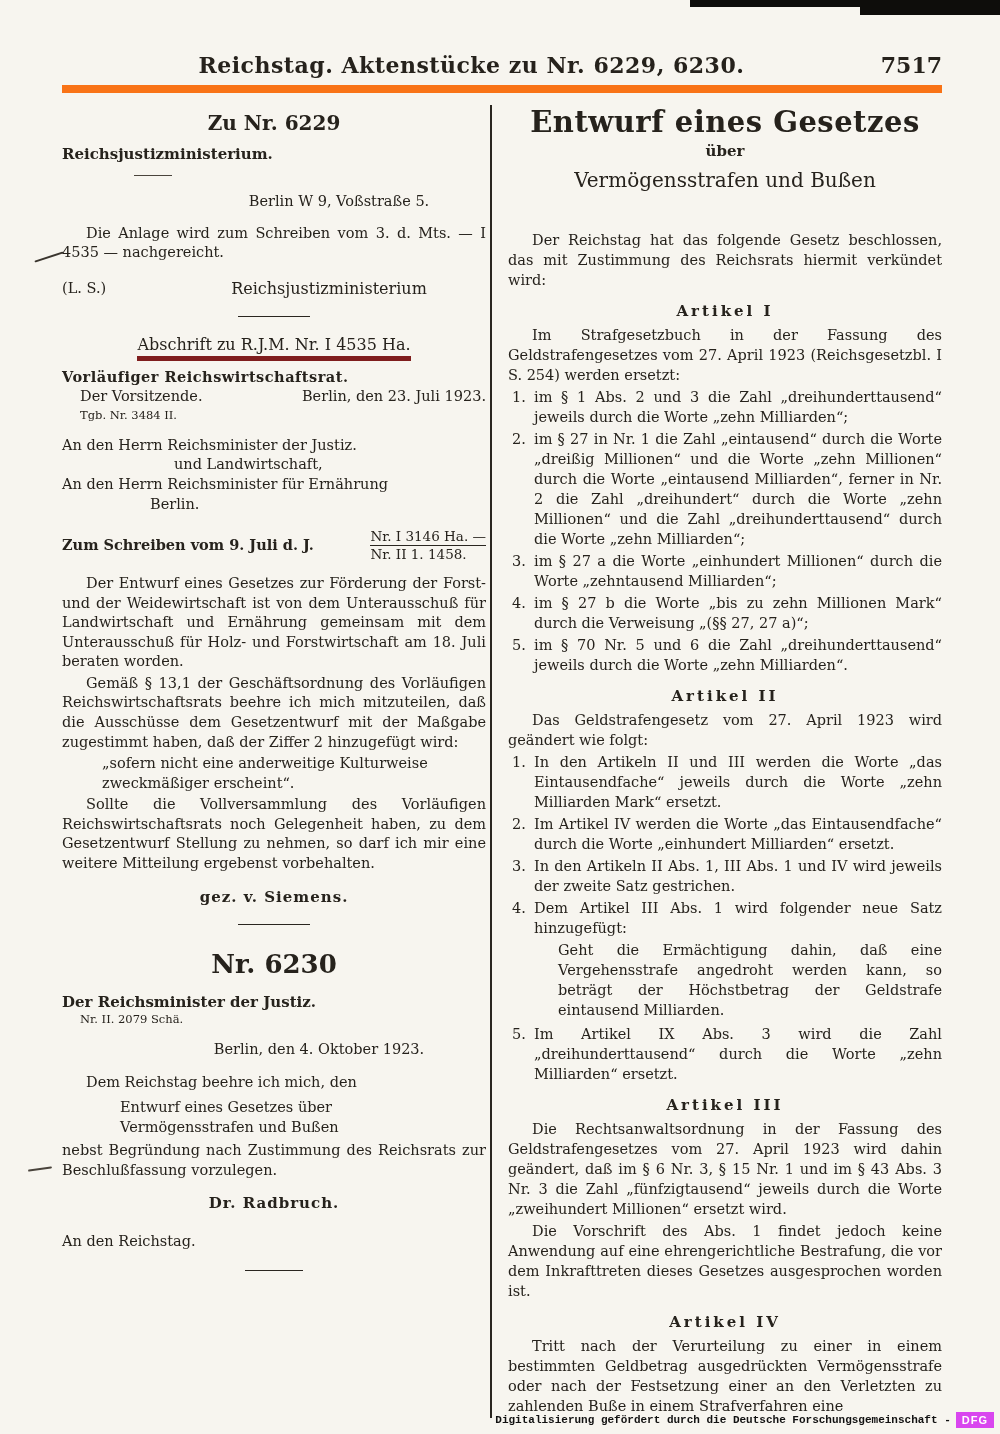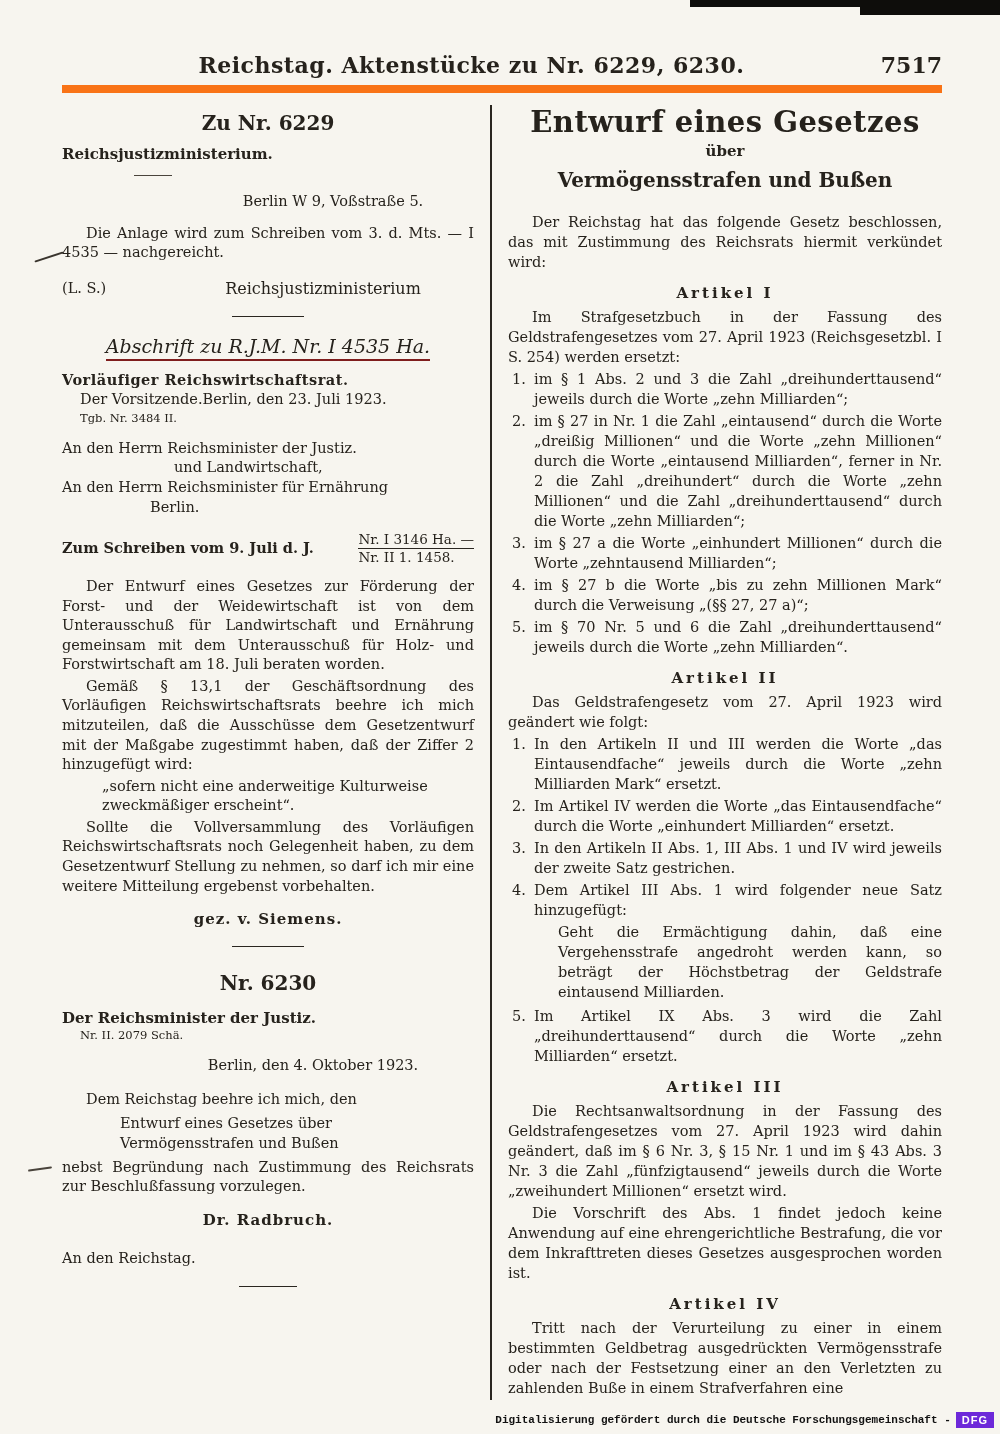--- a/index.html
+++ b/index.html
@@ -17,74 +17,74 @@
   .handwritten-mark { position:absolute; left:34px; top:256px; width:30px; height:2px; background:#3a352e; transform:rotate(-18deg); border-radius:2px; }
   .handwritten-mark2 { position:absolute; left:28px; top:1168px; width:24px; height:2px; background:#4a443c; transform:rotate(-8deg); border-radius:2px; }
 
   .page { position:absolute; inset:0; padding:52px 58px 0 62px; }
 
   .header { display:flex; align-items:baseline; border-bottom:8px solid #f97316; padding-bottom:7px; }
   .header-title { flex:1; text-align:center; font-weight:bold; font-size:22px; letter-spacing:.5px; }
   .page-num { font-weight:bold; font-size:22px; }
 
   .columns { display:flex; margin-top:12px; align-items:stretch; }
-  .col-left  { width:428px; padding-right:16px; }
+  .col-left  { width:428px; padding-right:4px; }
   .divider   { width:2px; background:#2a2620; }
   .col-right { flex:1; padding-left:16px; }
 
   p, .line { font-size:14.5px; line-height:1.35; }
   .just { text-align:justify; }
   .ind  { text-indent:24px; }
   .bold { font-weight:bold; }
 
   
   .doc-heading { font-size:20px; font-weight:bold; text-align:center; margin:6px 0 10px; }
   .sender { font-size:15px; font-weight:bold; }
   .dash-rule { width:38px; height:1px; background:#4a443c; margin:12px 0 16px 72px; }
   .address { text-align:center; padding-left:130px; margin-bottom:12px; }
   .ls-row { display:flex; margin:16px 0 6px; }
   .ls-row .ls { width:110px; }
   .ls-row .ls-sig { flex:1; text-align:center; font-size:16px; }
   .center-rule { width:72px; height:1px; background:#2a2620; margin:18px auto; }
   .center-rule.short { width:58px; }
   .abschrift { text-align:center; margin:4px 0 14px; }
-  .abschrift span { border-bottom:2px solid #7f1d1d; padding-bottom:2px; font-size:19px;font-style:italic; }
+  .abschrift span { border-bottom:5px solid #7f1d1d; padding-bottom:2px; font-size:16px; }
   .org { font-weight:bold; font-size:14.5px; letter-spacing:.5px; }
-  .role-row { display:flex; padding-left:18px; margin-top:2px; }
+  .role-row { display:flex; justify-content:space-between; padding-left:18px; margin-top:2px; }
   .tgb { font-size:11.5px; margin:1px 0 14px 18px; }
   .recip { font-size:14.5px; line-height:1.35; }
   .recip-ind1 { margin-left:112px; }
   .recip-ind2 { margin-left:88px; }
   .ref-row { display:flex; justify-content:space-between; align-items:center; margin:14px 0 12px; }
   .ref-stack { display:inline-block; font-size:13.5px; }
   .ref-top { display:block; border-bottom:1px solid #2a2620; padding-bottom:1px; }
   .para { margin-bottom:2px; }
   .quote { margin:2px 0 2px 40px; }
   .sig-center { text-align:center; font-weight:bold; letter-spacing:1px; font-size:15px; margin:14px 0 4px; }
-  .doc-heading-2 { font-size:20px; font-weight:bold; text-align:center; margin:24px 0 14px; }
+  .doc-heading-2 { font-size:26px; font-weight:bold; text-align:center; margin:24px 0 14px; }
   .date-line { text-align:center; padding-left:90px; margin:6px 0 14px; }
   .law-ref-title { margin:4px 0 4px 58px; max-width:300px; line-height:1.4; }
   .recipient-last { margin-top:20px; }
 
   
   .law-title1 { font-size:29px; font-weight:bold; text-align:center; letter-spacing:.5px; }
   .law-title2 { font-size:15px; font-weight:bold; text-align:center; margin-top:3px; }
-  .law-title3 { font-size:20px; font-weight:bold; text-align:center; margin-top:8px; margin-bottom:20px; }
+  .law-title3 { font-size:20px; font-weight:normal; text-align:center; margin-top:8px; margin-bottom:38px; }
   .art-head { text-align:center; font-weight:bold; letter-spacing:3px; font-size:15px; margin:12px 0 5px; }
   .law-list { margin:2px 0 4px; }
   .li { display:flex; margin-bottom:2px; }
   .li .num { flex:0 0 26px; padding-left:4px; font-size:14.5px; line-height:1.38; }
   .li .litext { flex:1; text-align:justify; font-size:14.5px; line-height:1.38; }
   .subpara { margin:2px 0 4px 50px; text-align:justify; font-size:14.5px; line-height:1.38; }
   .col-right p { font-size:14.5px; line-height:1.38; }
 
   
   .footer { position:absolute; right:6px; bottom:6px; display:flex; align-items:center; gap:5px; }
   .credit-text { font-family:Liberation Mono, monospace; font-size:11px; font-weight:bold; color:#111; }
-  .dfg-logo { background:#6d28d9; color:#fff; font-family:"Liberation Sans", sans-serif; font-weight:bold; font-size:11px; padding:2px 6px; letter-spacing:1px; }
+  .dfg-logo { background:#d946ef; color:#fff; font-family:"Liberation Sans", sans-serif; font-weight:bold; font-size:11px; padding:2px 6px; letter-spacing:1px; }
 </style>
 </head>
 <body>
 
 <div class="scan-edge-a"></div>
 <div class="scan-edge-b"></div>
 <div class="handwritten-mark"></div>
 <div class="handwritten-mark2"></div>
 
 <div class="page">

